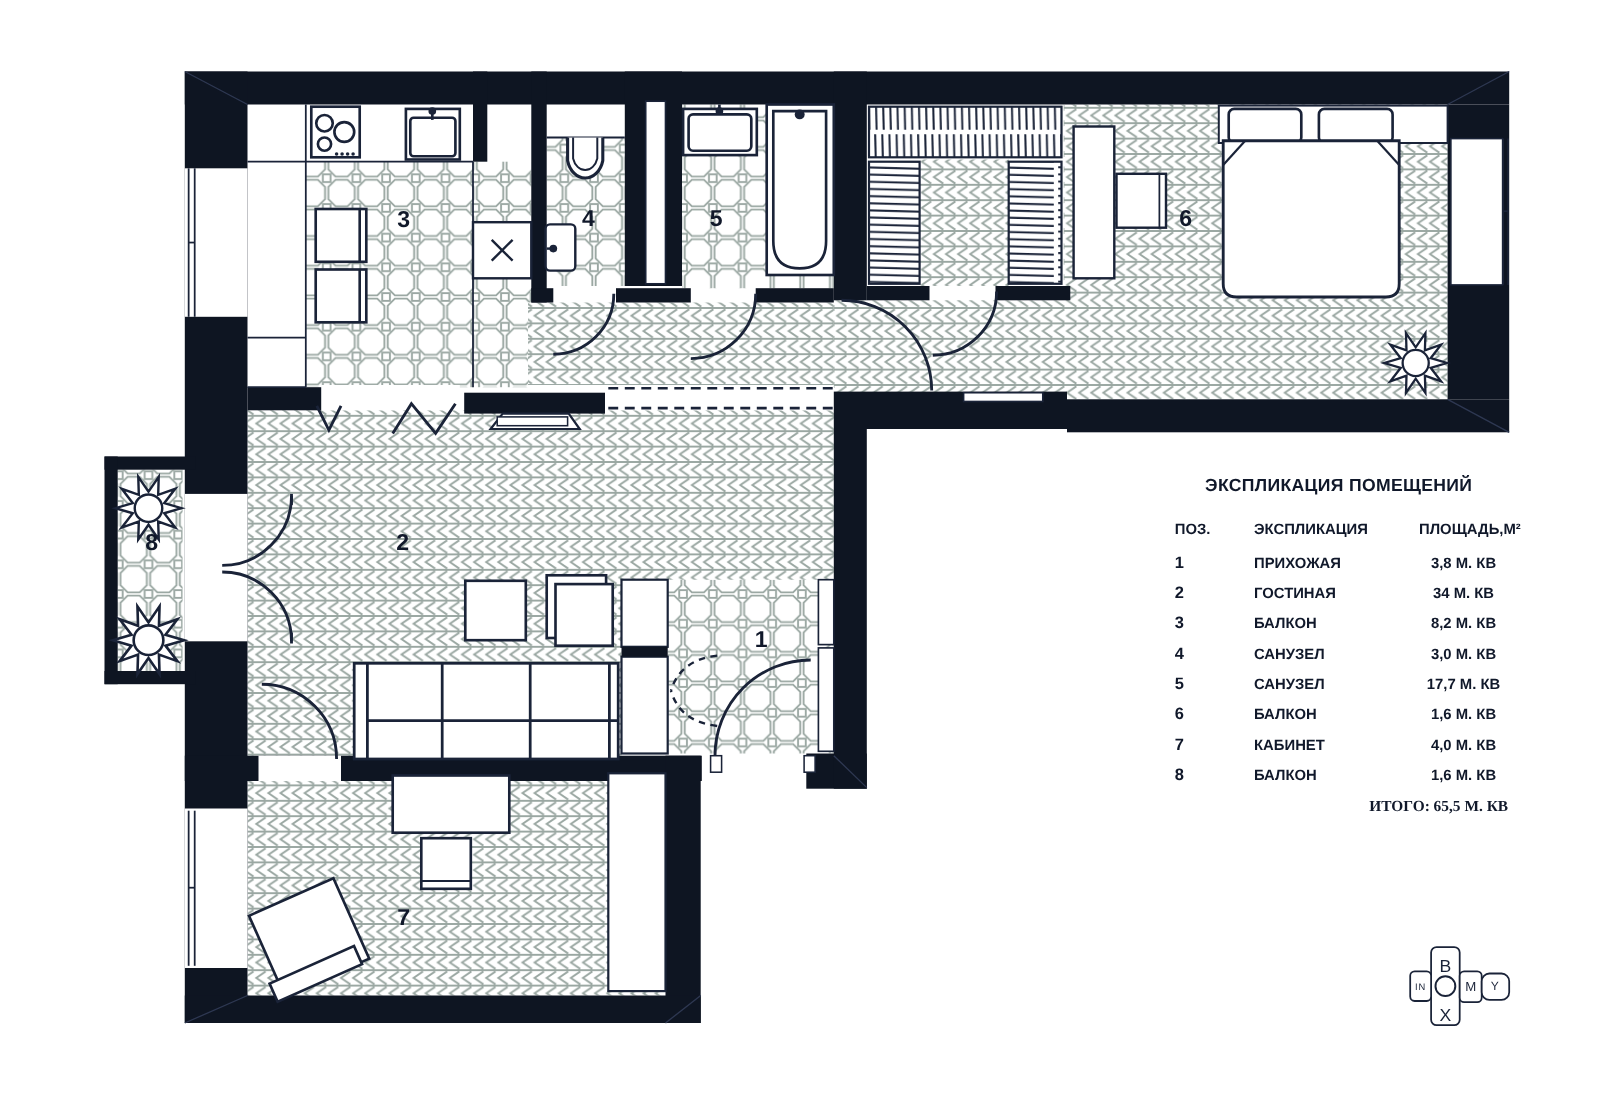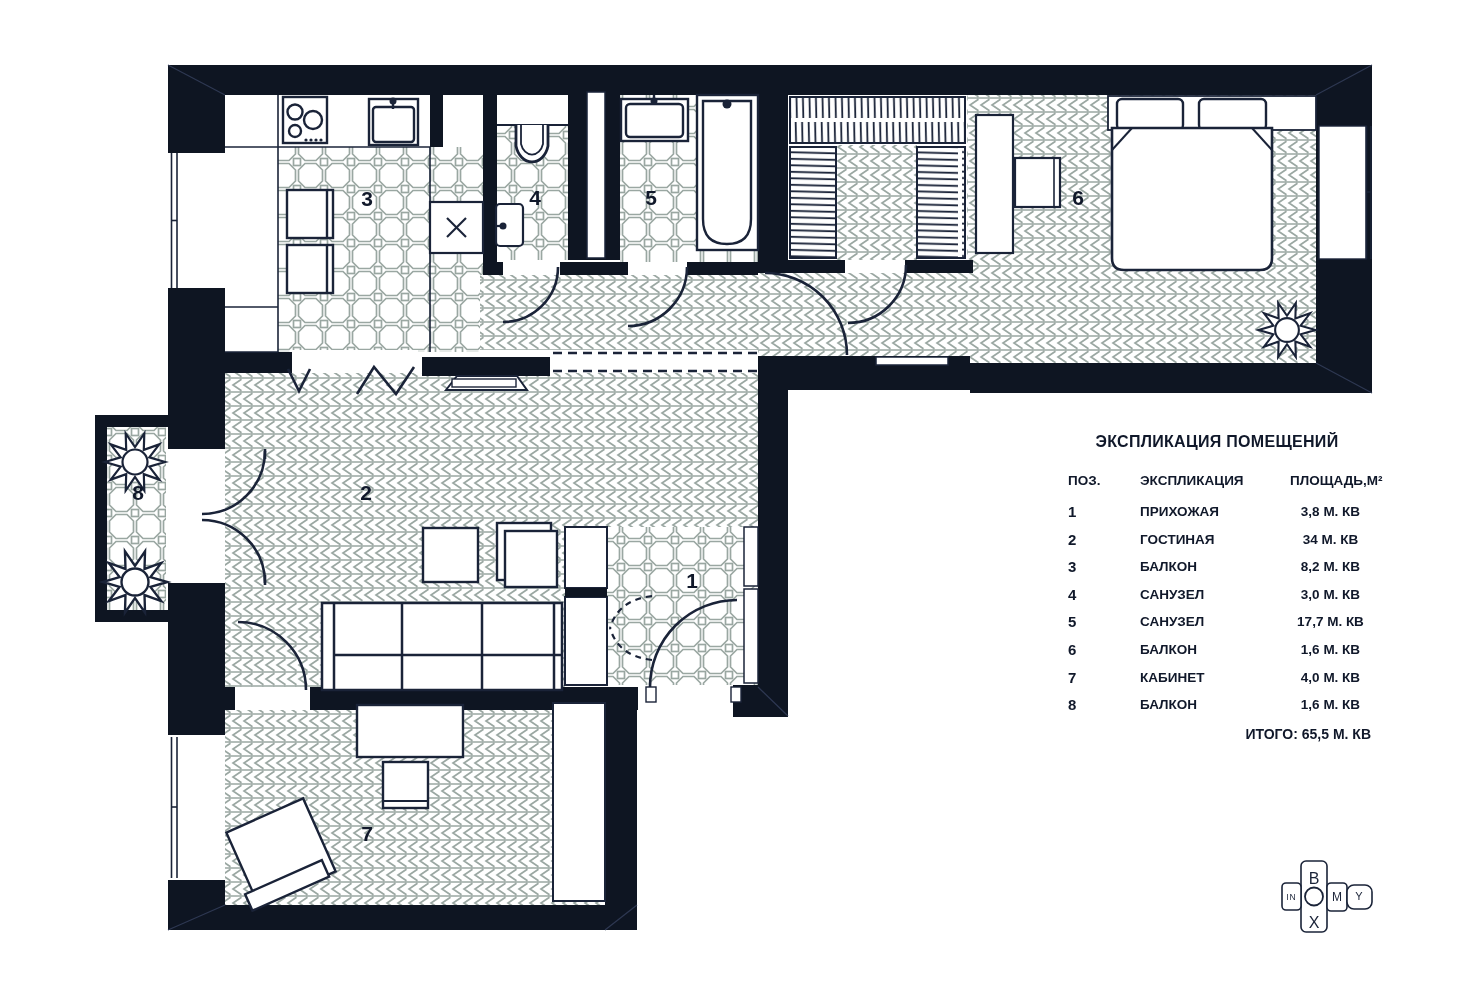--- a/index.html
+++ b/index.html
@@ -9,21 +9,21 @@
   
   .expl{position:absolute;left:1056px;top:433px;width:322px;color:#10182a;font-weight:700;}
   .expl-title{font-size:16px;text-align:center;letter-spacing:.3px;white-space:nowrap;}
   .expl-head{display:grid;grid-template-columns:84px 150px 1fr;margin-top:22px;font-size:13.5px;}
   .expl-head .c1{padding-left:12px;}
   .expl-head .c3{padding-right:7px;}
   .expl-rows{margin-top:10px;}
   .expl-row{display:grid;grid-template-columns:84px 150px 1fr;line-height:27.6px;font-size:13.5px;}
   .expl-row .c1{padding-left:12px;font-size:15px;}
   .expl-row .c3{text-align:center;padding-right:7px;}
-  .expl-total{margin-top:7px;text-align:right;padding-right:7px;font-size:14px;}
+  .expl-total{margin-top:7px;text-align:right;padding-right:7px;font-size:14px;font-family:Liberation Serif, serif;}
   text.room-num{font-family:"Liberation Sans",sans-serif;font-size:21px;font-weight:700;fill:#10182a;}
   text.logo-big{font-family:"Liberation Sans",sans-serif;font-size:16px;fill:#1a2338;}
   text.logo-small{font-family:"Liberation Sans",sans-serif;fill:#1a2338;}
 </style>
 </head>
 <body>
 
 <div class="stage">
 
 <svg class="plan-svg" width="1470" height="1000" viewBox="0 0 1470 1000">

